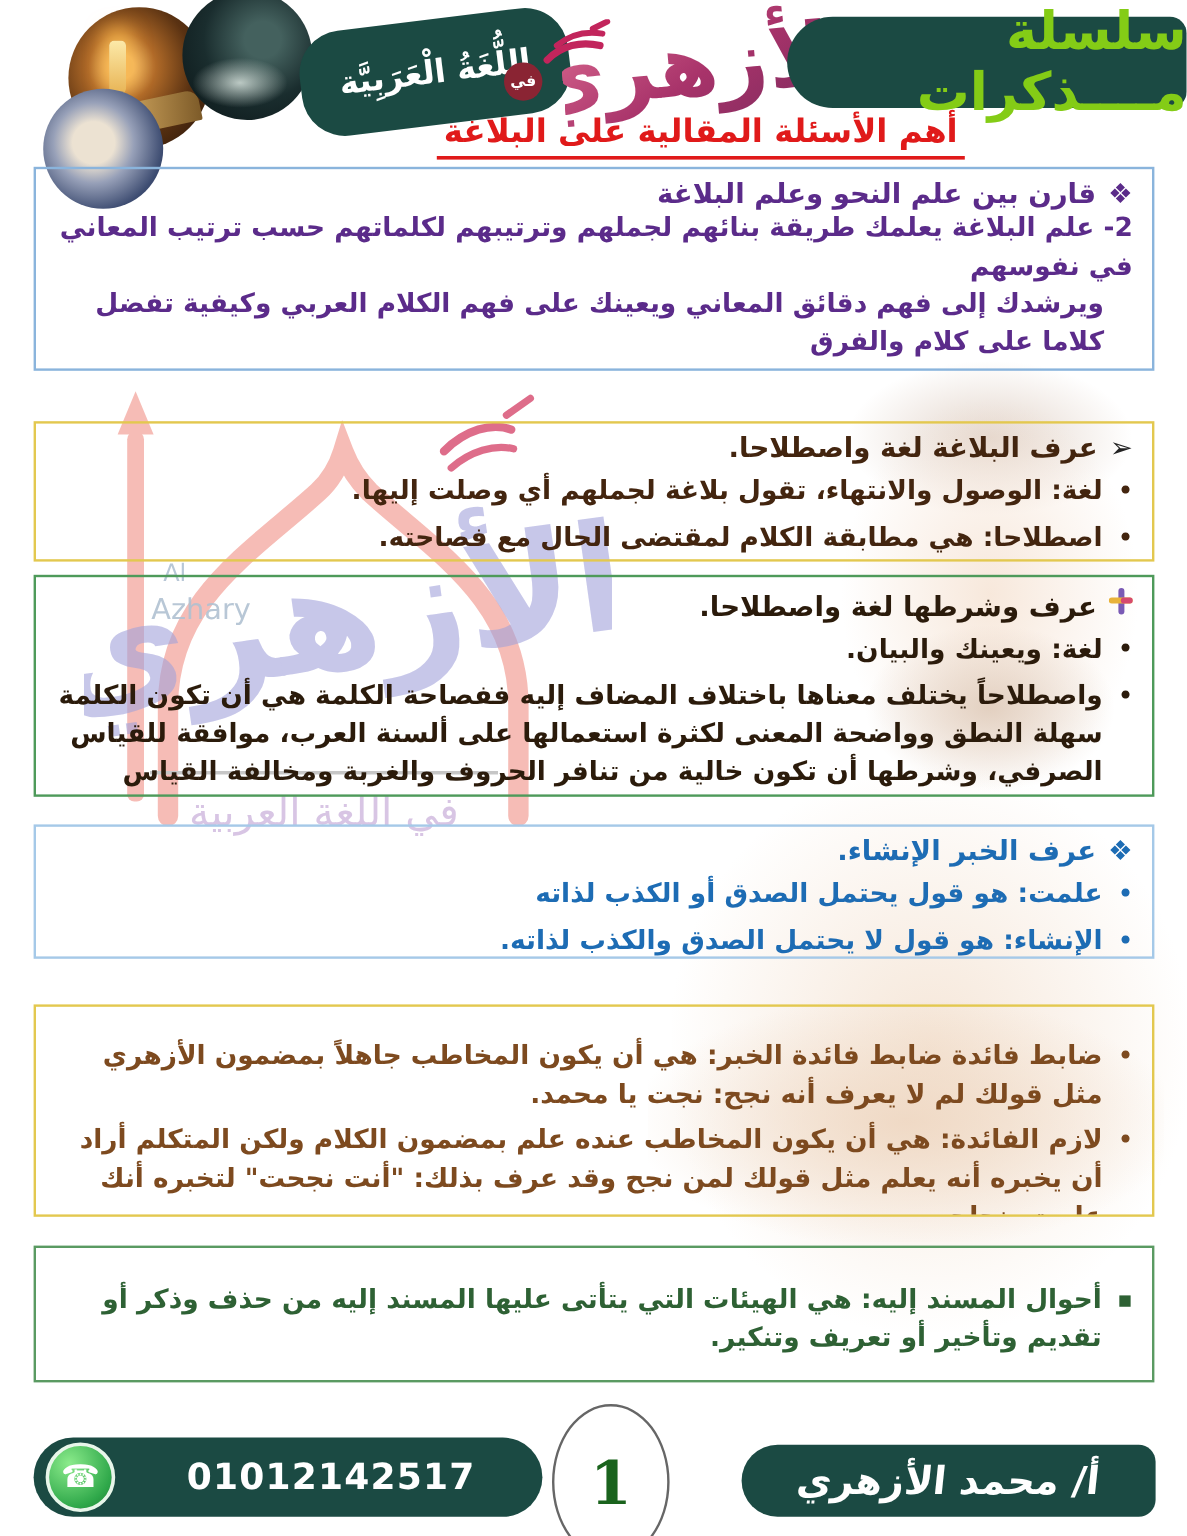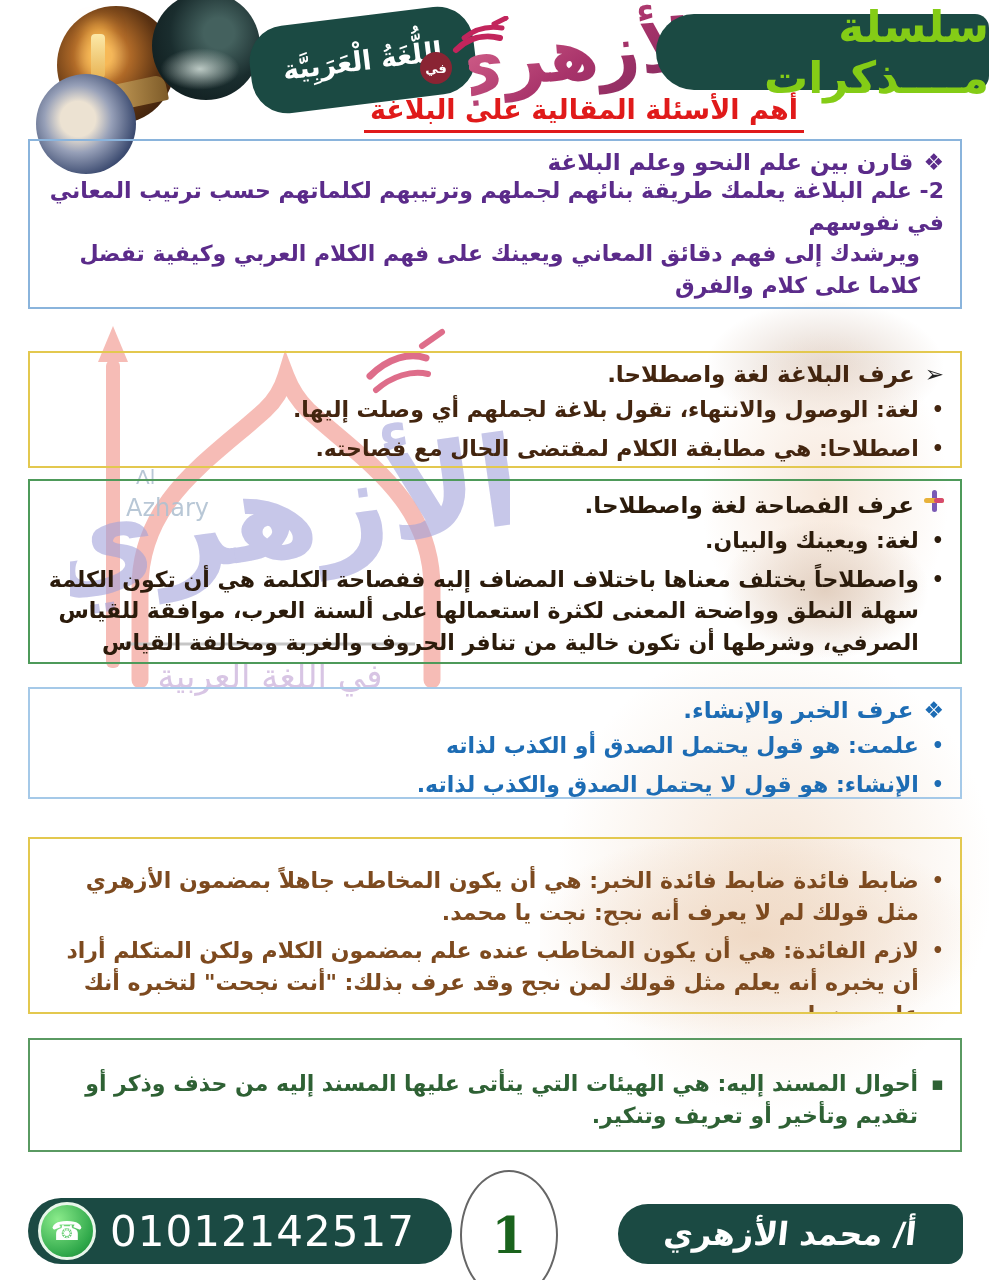--- a/index.html
+++ b/index.html
@@ -57,21 +57,21 @@
   .box4{top:687px;height:112px;border-color:#a5c9e8;color:#1d6cb4;}
   .box5{top:837px;height:177px;border-color:#e3c84f;color:#7d4a1f;padding-top:26px;}
   .box6{top:1038px;height:114px;border-color:#5a9a62;color:#2e6134;padding-top:28px;}
   
   .phone-pill{position:absolute;left:28px;top:1198px;width:424px;height:66px;background:#1b4a43;
     border-radius:34px;display:flex;align-items:center;gap:14px;padding:0 10px;box-sizing:border-box;z-index:2;}
   .wa-icon{width:52px;height:52px;border-radius:50%;flex:0 0 auto;
     background:radial-gradient(circle at 32% 28%, #8beb8b, #2fa84a 70%, #1d7d33 100%);
     border:3px solid #e8f6ea;display:flex;align-items:center;justify-content:center;
     color:#ffffff;font-size:26px;}
-  .phone-num{color:#ffffff;font-size:42px;font-weight:400;letter-spacing:1px;direction:ltr;flex:1;}
+  .phone-num{color:#ffffff;font-size:30px;font-weight:700;letter-spacing:1px;direction:ltr;flex:1;text-align:center;}
   .page-oval{position:absolute;left:460px;top:1170px;width:94px;height:126px;border:2px solid #666;
     border-radius:50%;display:flex;align-items:center;justify-content:center;z-index:2;background:transparent;}
   .page-oval span{font-family:"DejaVu Serif","Liberation Serif",serif;font-size:50px;color:#1a631d;font-weight:700;}
   .sign-pill{position:absolute;left:618px;top:1204px;width:345px;height:60px;background:#1b4a43;
     border-radius:34px 16px 16px 34px;display:flex;align-items:center;justify-content:center;z-index:2;}
   .sign-pill span{color:#ffffff;font-size:32px;font-weight:700;direction:rtl;transform:skewX(-6deg);}
 </style>
 </head>
 <body>
 
@@ -153,36 +153,36 @@
     </div>
   </section>
 
   <section class="box box3">
     <div class="trow">
       <svg class="mk" width="20" height="24" viewBox="0 0 20 24">
         <rect x="8" y="1" width="5" height="22" rx="2.5" fill="#7a5ab5"></rect>
         <rect x="0" y="9" width="20" height="5" rx="2.5" fill="#e8b23a"></rect>
         <rect x="10" y="9" width="10" height="5" rx="2.5" fill="#d6496e"></rect>
       </svg>
-      <span>عرف الفصاحة لغة واصطلاحا.</span>
+      <span>عرف وشرطها لغة واصطلاحا.</span>
     </div>
     <div class="brow">
       <span class="bu">•</span>
       <span>لغة: ويعينك والبيان.</span>
     </div>
     <div class="brow">
       <span class="bu">•</span>
       <span>واصطلاحاً يختلف معناها باختلاف المضاف إليه ففصاحة الكلمة هي أن تكون الكلمة سهلة النطق وواضحة المعنى لكثرة استعمالها على ألسنة العرب، موافقة للقياس الصرفي، وشرطها أن تكون خالية من تنافر الحروف والغربة ومخالفة القياس الصرفي.</span>
     </div>
   </section>
 
   <section class="box box4">
     <div class="trow">
       <span class="mk">❖</span>
-      <span>عرف الخبر والإنشاء.</span>
+      <span>عرف الخبر الإنشاء.</span>
     </div>
     <div class="brow">
       <span class="bu">•</span>
       <span>علمت: هو قول يحتمل الصدق أو الكذب لذاته</span>
     </div>
     <div class="brow">
       <span class="bu">•</span>
       <span>الإنشاء: هو قول لا يحتمل الصدق والكذب لذاته.</span>
     </div>
   </section>

